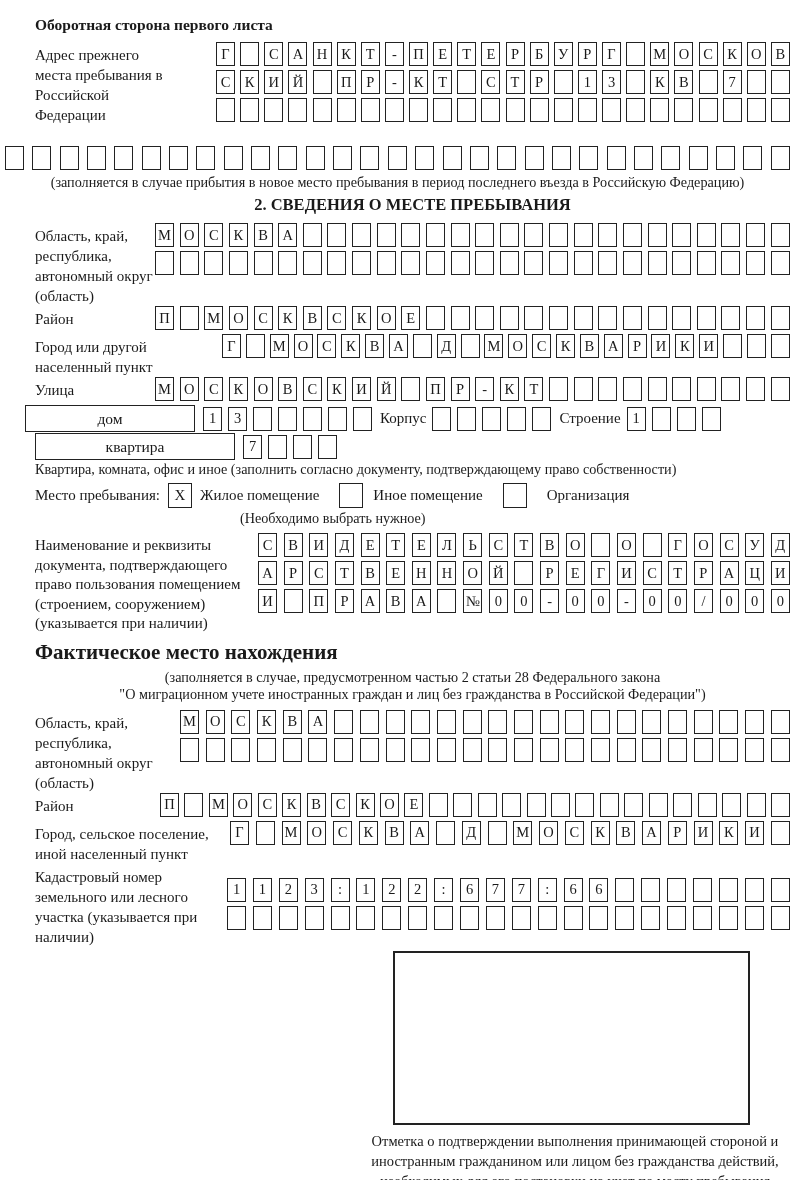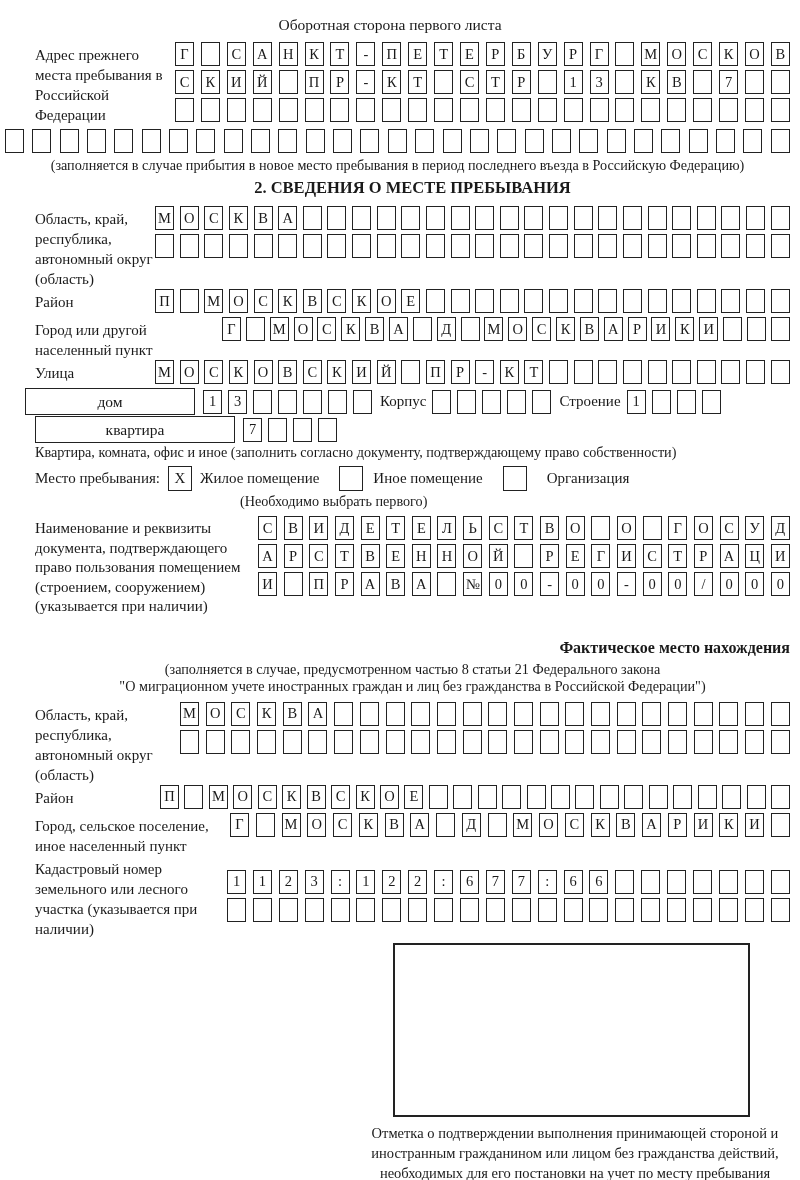--- a/index.html
+++ b/index.html
@@ -4,21 +4,21 @@
 <style>
   * { margin:0; padding:0; box-sizing:border-box; }
   html,body { background:#ffffff; }
   body {
     width:800px; height:1180px; overflow:hidden;
     font-family:"Liberation Serif","DejaVu Serif",serif;
     color:#1a1a1a;
   }
   .page { width:800px; height:1180px; padding:16px 10px 0 35px; }
 
-  .header-note { text-align:center; padding-right:45px; font-size:15.5px; margin-bottom:8px; }
+  .header-note { text-align:left; padding-right:45px; font-size:15.5px; margin-bottom:8px;font-weight:bold; }
 
   .field { display:flex; align-items:flex-start; }
   .flabel { font-size:15px; line-height:20px; padding-top:3px; }
   .w140 { width:140px; flex:none; }
   .w120 { width:120px; flex:none; }
   .w125 { width:125px; flex:none; }
   .w145 { width:145px; flex:none; }
   .w187 { width:187px; flex:none; }
   .w192 { width:192px; flex:none; }
   .w195 { width:195px; flex:none; }
@@ -52,35 +52,35 @@
   .small-cells .cbox:last-child { margin-right:0; }
   .inline-label { font-size:15px; white-space:nowrap; }
 
   .checkbox {
     width:24px; height:25px; border:1.7px solid #222; flex:none;
     display:flex; align-items:center; justify-content:center; font-size:15px;
   }
   .stay-row { display:flex; align-items:center; margin:5px 0 2px 0; }
   .choose-note { font-size:14.2px; margin:0 0 6px 205px; }
 
-  .fact-title { text-align:right; font-weight:bold; font-size:16px; width:755px; margin:22px 0 4px 0; }
+  .fact-title { text-align:left; font-weight:bold; font-size:21px; width:755px; margin:6px 0 4px 0; }
   .fact-sub { text-align:center; font-size:14.2px; line-height:17px; width:755px; }
   .fact-sub-wrap { margin-bottom:7px; }
 
   .offset-top { padding-top:14px; }
 
   .stamp-box {
     width:357px; height:174px; border:2px solid #222;
     margin:4px 0 6px 358px; background:#fff;
   }
   .stamp-caption {
     width:410px; margin-left:335px; text-align:center;
     font-size:14.5px; line-height:20px;
   }
-  .mb2 { margin-bottom:3px; }
+  .mb2 { margin-bottom:20px;gap:41px; }
 </style>
 </head>
 <body>
 
 <div class="page">
 
   <div class="header-note">Оборотная сторона первого листа</div>
 
   <div class="field mb2">
     <div class="flabel w140">Адрес прежнего места пребывания в Российской Федерации</div>
@@ -418,21 +418,21 @@
     <span class="checkbox"></span>
     <div class="gap10"></div>
     <span class="inline-label">Иное помещение</span>
     <div class="gap10"></div>
       <div class="gap10"></div>
     <span class="checkbox"></span>
     <div class="gap10"></div>
       <div class="gap10"></div>
     <span class="inline-label">Организация</span>
   </div>
-  <div class="choose-note">(Необходимо выбрать первого)</div>
+  <div class="choose-note">(Необходимо выбрать нужное)</div>
 
   <div class="field" style="margin-bottom:4px;justify-content:space-between;">
     <div class="flabel w223" style="line-height:19.5px;">Наименование и реквизиты документа, подтверждающего право пользования помещением (строением, сооружением) (указывается при наличии)</div>
     <div class="boxcol">
       <div class="box-row">
           <span class="cbox">С</span>
           <span class="cbox">В</span>
           <span class="cbox">И</span>
           <span class="cbox">Д</span>
           <span class="cbox">Е</span>
@@ -497,21 +497,21 @@
           <span class="cbox">/</span>
           <span class="cbox">0</span>
           <span class="cbox">0</span>
           <span class="cbox">0</span>
         </div>
     </div>
   </div>
 
   <div class="fact-title">Фактическое место нахождения</div>
   <div class="fact-sub-wrap">
-    <div class="fact-sub">(заполняется в случае, предусмотренном частью 8 статьи 21 Федерального закона</div>
+    <div class="fact-sub">(заполняется в случае, предусмотренном частью 2 статьи 28 Федерального закона</div>
     <div class="fact-sub">"О миграционном учете иностранных граждан и лиц без гражданства в Российской Федерации")</div>
   </div>
 
   <div class="field">
     <div class="flabel w145">Область, край, республика, автономный округ (область)</div>
     <div class="boxcol">
       <div class="box-row">
           <span class="cbox">М</span>
           <span class="cbox">О</span>
           <span class="cbox">С</span>
@@ -594,21 +594,21 @@
           <span class="cbox"></span>
           <span class="cbox"></span>
           <span class="cbox"></span>
           <span class="cbox"></span>
           <span class="cbox"></span>
         </div>
     </div>
   </div>
 
   <div class="field">
-    <div class="flabel w195">Город, сельское поселение, иное населенный пункт</div>
+    <div class="flabel w195">Город, сельское поселение, иной населенный пункт</div>
     <div class="boxcol">
       <div class="box-row">
           <span class="cbox">Г</span>
           <span class="cbox"></span>
           <span class="cbox">М</span>
           <span class="cbox">О</span>
           <span class="cbox">С</span>
           <span class="cbox">К</span>
           <span class="cbox">В</span>
           <span class="cbox">А</span>

